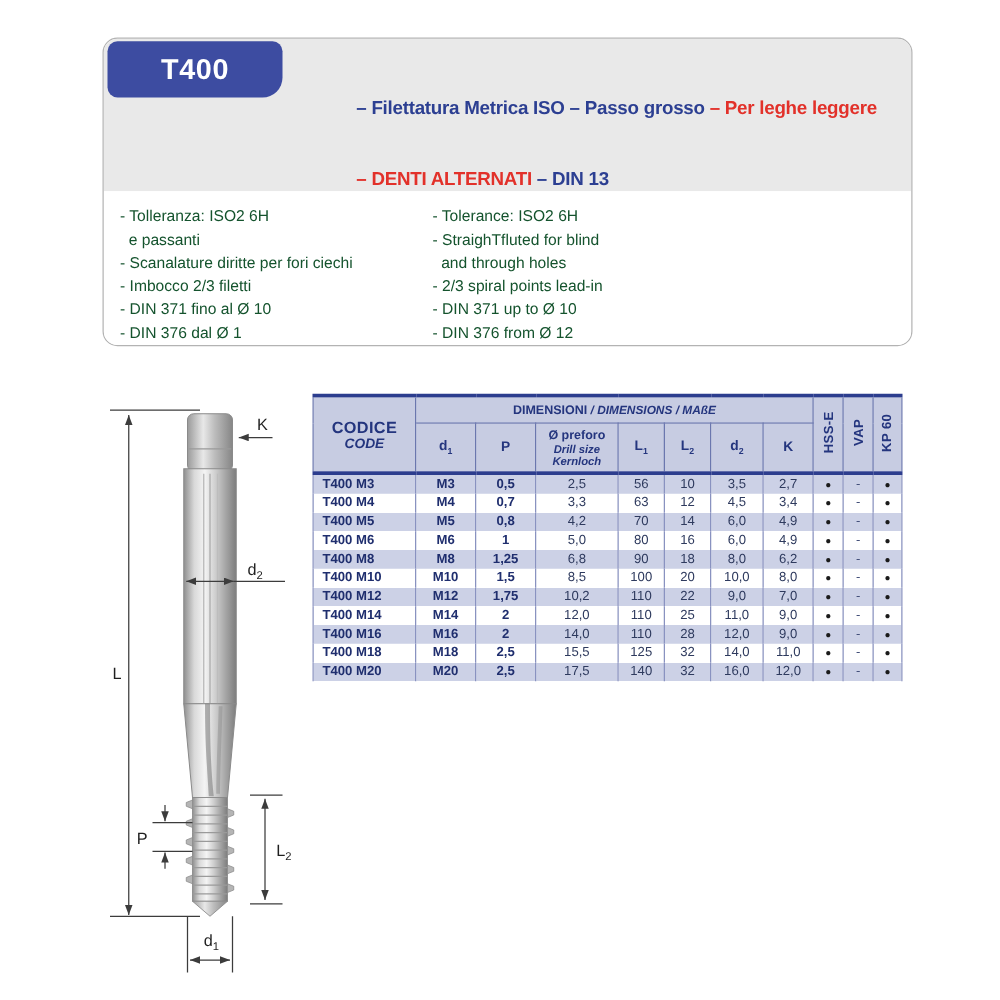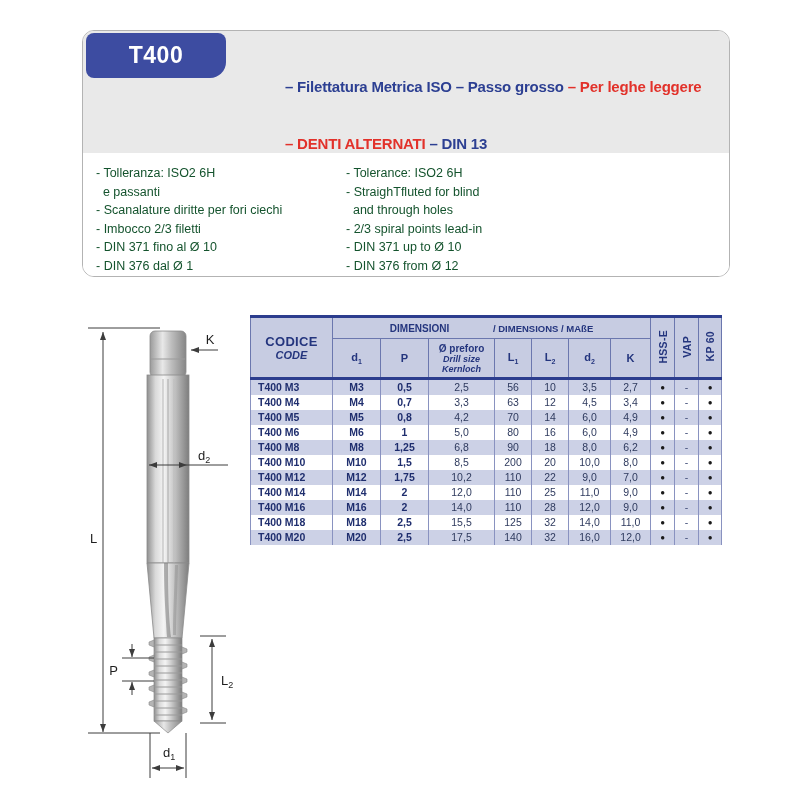--- a/index.html
+++ b/index.html
@@ -48,21 +48,21 @@
     font-size:11px; font-weight:bold; text-align:center; vertical-align:middle;
   }
   .dim-table thead tr:first-child th { border-top:3px solid #2c3d8e; }
   .dim-table thead th.codice { border-top:3px solid #2c3d8e; }
   .row-dimband { height:22px; }
   .row-subhead th { height:40px; }
   th.codice { background:#8d96c6; color:#ffffff; }
   .cod-b { font-size:13px; font-weight:bold; letter-spacing:.3px; }
   .cod-i { font-size:11px; font-style:italic; font-weight:bold; }
   .dimband .b { font-weight:bold; font-size:10px; }
-  .dimband .i { font-weight:bold; font-size:9.5px;padding-left:41px; }
+  .dimband .i { font-style:italic; font-weight:bold; font-size:9.5px; }
   th sub { font-size:7px; font-weight:bold; }
   th.pref { color:#e2312a; }
   .pref .p1 { font-size:10px; font-weight:bold; line-height:11px; }
   .pref .p2 { font-size:9px; font-style:italic; font-weight:bold; line-height:10px; }
   th.vert span {
     writing-mode:vertical-rl; transform:rotate(180deg);
     display:inline-block; font-size:10.5px; letter-spacing:.3px; line-height:10px;
   }
   .dim-table tbody td {
     height:15px; font-size:10.5px; text-align:center; color:#2e3a5e;
@@ -288,21 +288,21 @@
           <td class="c7">6,2</td>
           <td class="c8">●</td>
           <td class="c9">-</td>
           <td class="c10">●</td>
         </tr>
         <tr>
           <td class="c0">T400 M10</td>
           <td class="c1">M10</td>
           <td class="c2">1,5</td>
           <td class="c3">8,5</td>
-          <td class="c4">200</td>
+          <td class="c4">100</td>
           <td class="c5">20</td>
           <td class="c6">10,0</td>
           <td class="c7">8,0</td>
           <td class="c8">●</td>
           <td class="c9">-</td>
           <td class="c10">●</td>
         </tr>
         <tr>
           <td class="c0">T400 M12</td>
           <td class="c1">M12</td>

